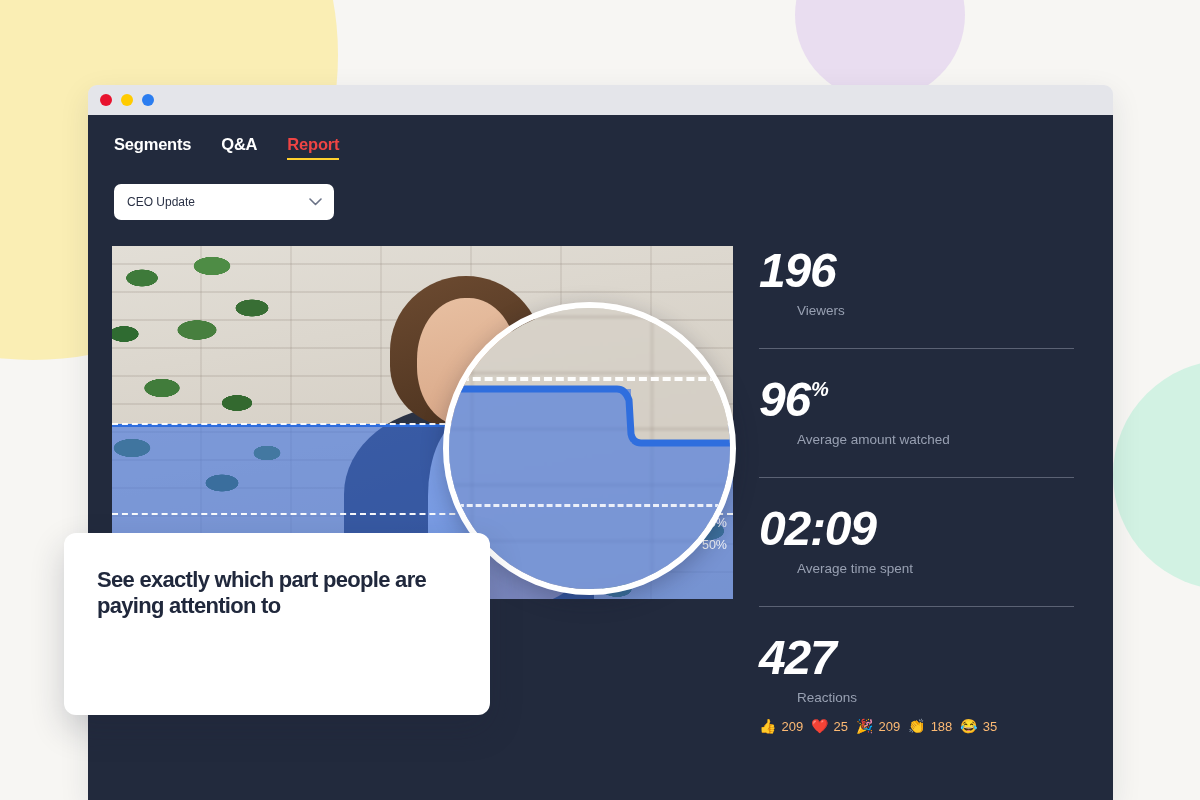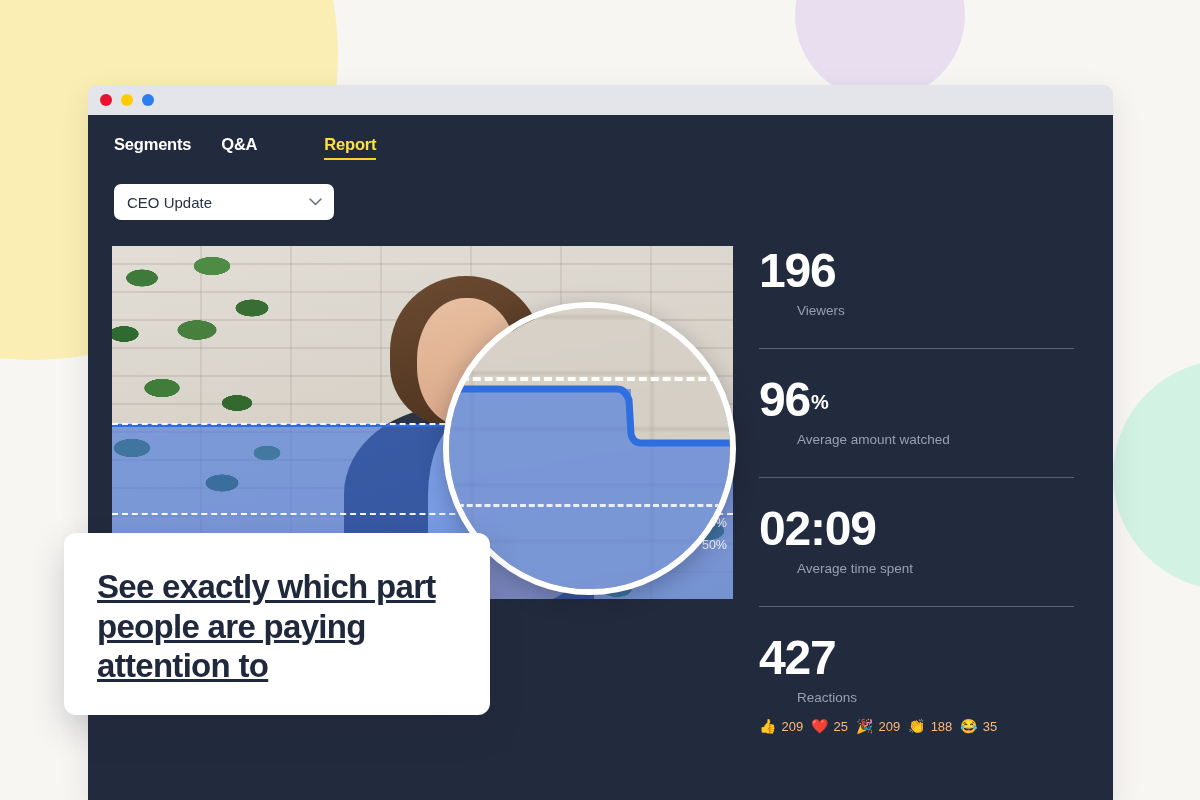--- a/index.html
+++ b/index.html
@@ -40,31 +40,31 @@
   
   #nav-tabs {
     display:flex; align-items:center; gap:30px;
     padding:20px 0 0 26px;
   }
   .nav-tab {
     font-size:16.5px; font-weight:bold; color:#ffffff;
     letter-spacing:-.2px; padding-bottom:4px; cursor:pointer;
     border-bottom:2.5px solid transparent;
   }
-  .nav-tab.active { color:#fde047; border-bottom-color:#ffd02e;margin-left:37px; }
+  .nav-tab.active { color:#ef4444; border-bottom-color:#ffd02e; }
 
   
   #video-select {
     margin:24px 0 0 26px;
     width:220px; height:36px;
     background:#fff; border-radius:7px;
     display:flex; align-items:center; justify-content:space-between;
     padding:0 12px 0 13px; cursor:pointer;
   }
-  #video-select-value { font-size:15px; color:#2a3145; }
+  #video-select-value { font-size:12px; color:#2a3145; }
   #chevron-down-icon { width:13px; height:8px; display:block; }
 
   
   #content-row { display:flex; padding:26px 0 0 0; }
 
   
   #video-panel { position:relative; margin-left:24px; width:621px; height:353px; }
   #video-thumb {
     position:absolute; inset:0; overflow:hidden;
     background:#cfc8be;
@@ -184,31 +184,31 @@
   
   #callout-card {
     position:absolute; left:64px; top:533px;
     width:426px; height:182px;
     background:#ffffff; border-radius:12px;
     box-shadow:0 14px 34px rgba(28,34,56,.20);
     padding:34px 30px 0 33px;
     z-index:6;
   }
   #callout-text {
-    font-size:33px; font-weight:bold; line-height:1.20;
-    color:#20283c; letter-spacing:-.7px;text-decoration:underline;
+    font-size:22px; font-weight:bold; line-height:1.20;
+    color:#20283c; letter-spacing:-.7px;
   }
 
   
   #stats-panel { margin-left:26px; width:315px; padding-top:0; }
   .stat-block { padding-bottom:4px; }
   .stat-value {
     font-size:48px; font-weight:bold; color:#ffffff;
     letter-spacing:-1.2px; line-height:1.06;
-    display:flex; align-items:center;
+    display:flex; align-items:flex-start;font-style:italic;
   }
   .stat-suffix { font-size:20px; font-weight:bold; margin-top:4px; margin-left:1px; }
   .stat-label { font-size:13.5px; color:#98a0b2; margin-top:6px;margin-left:38px; }
   .stat-divider { height:1px; background:#5b6274; margin:26px 0 26px 0; }
   #reaction-row { display:flex; align-items:center; gap:8px; margin-top:14px; }
   .reaction { display:flex; align-items:center; gap:5px; }
   .reaction-emoji { font-size:14px; line-height:1; }
   .reaction-count { font-size:13px; color:#fdba74; }
 </style>
 </head>

